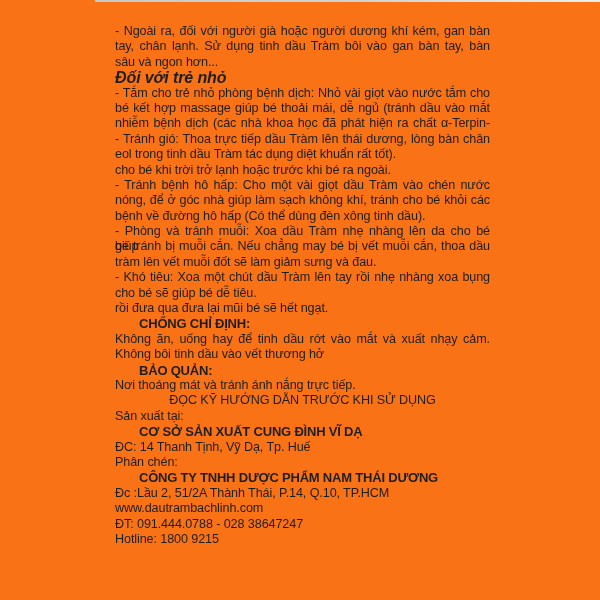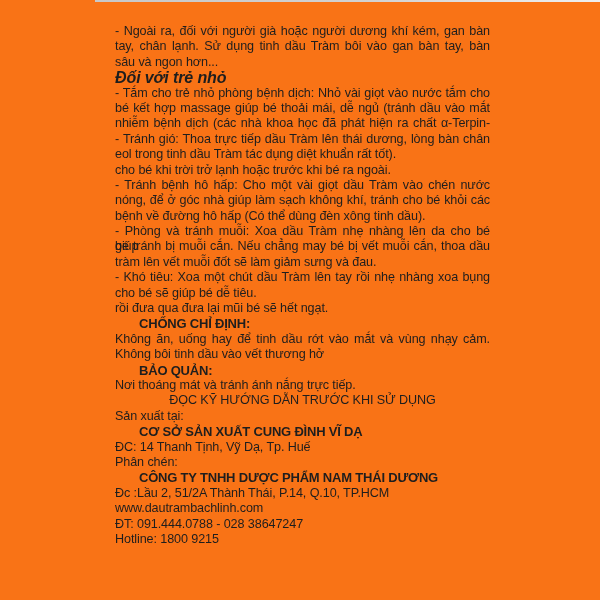--- a/index.html
+++ b/index.html
@@ -83,21 +83,21 @@
       <div class="line j">- Tránh bệnh hô hấp: Cho một vài giọt dầu Tràm vào chén nước</div>
       <div class="line j">nóng, để ở góc nhà giúp làm sạch không khí, tránh cho bé khỏi các</div>
       <div class="line body">bệnh về đường hô hấp (Có thể dùng đèn xông tinh dầu).</div>
       <div class="line j">- Phòng và tránh muỗi: Xoa dầu Tràm nhẹ nhàng lên da cho bé giúp</div>
       <div class="line j">bé tránh bị muỗi cắn. Nếu chẳng may bé bị vết muỗi cắn, thoa dầu</div>
       <div class="line body">tràm lên vết muỗi đốt sẽ làm giảm sưng và đau.</div>
       <div class="line j">- Khó tiêu: Xoa một chút dầu Tràm lên tay rồi nhẹ nhàng xoa bụng</div>
       <div class="line body">cho bé sẽ giúp bé dễ tiêu.</div>
       <div class="line body">rồi đưa qua đưa lại mũi bé sẽ hết ngạt.</div>
       <div class="line h">CHỐNG CHỈ ĐỊNH:</div>
-      <div class="line j">Không ăn, uống hay để tinh dầu rớt vào mắt và vùng nhạy cảm.</div>
+      <div class="line j">Không ăn, uống hay để tinh dầu rớt vào mắt và xuất nhạy cảm.</div>
       <div class="line body">Không bôi tinh dầu vào vết thương hở</div>
       <div class="line h">BẢO QUẢN:</div>
       <div class="line body">Nơi thoáng mát và tránh ánh nắng trực tiếp.</div>
       <div class="line center">ĐỌC KỸ HƯỚNG DẪN TRƯỚC KHI SỬ DỤNG</div>
       <div class="line body">Sản xuất tại:</div>
       <div class="line h">CƠ SỞ SẢN XUẤT CUNG ĐÌNH VĨ DẠ</div>
       <div class="line body">ĐC: 14 Thanh Tịnh, Vỹ Dạ, Tp. Huế</div>
       <div class="line body">Phân chén:</div>
       <div class="line h">CÔNG TY TNHH DƯỢC PHẨM NAM THÁI DƯƠNG</div>
       <div class="line body">Đc :Lầu 2, 51/2A Thành Thái, P.14, Q.10, TP.HCM</div>

